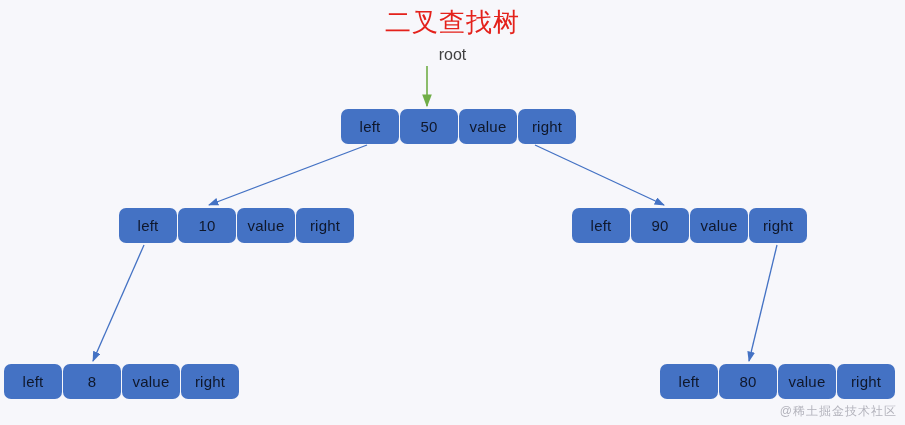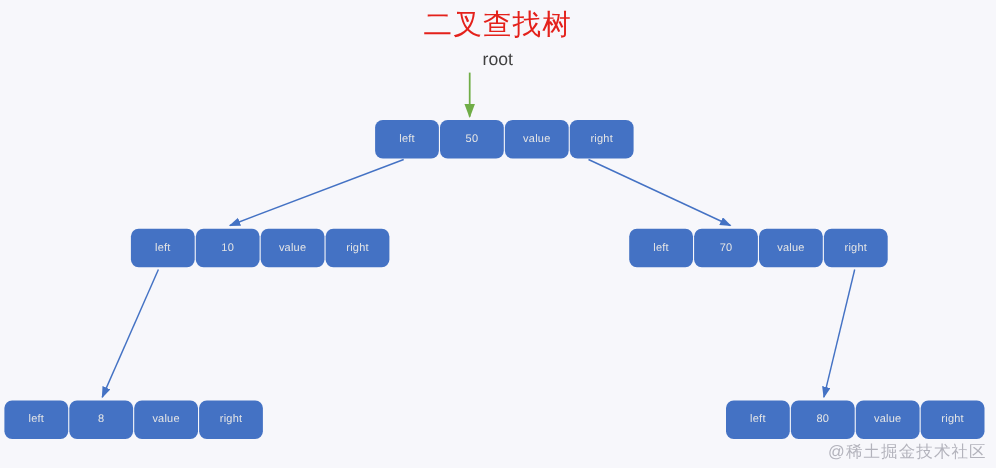--- a/index.html
+++ b/index.html
@@ -54,38 +54,38 @@
     display: flex;
     height: 35px;
     z-index: 3;
   }
   .cell {
     width: 58px;
     height: 35px;
     box-sizing: border-box;
     background: #4472c4;
     border-radius: 7px;
-    color: #e5e5e5;
-    font-size: 10px;
+    color: #0f172a;
+    font-size: 15px;
     display: flex;
     align-items: center;
     justify-content: center;
     margin-right: 1px;
     letter-spacing: 0.2px;
   }
   .cell:last-child {
     margin-right: 12px;
   }
   .watermark {
     position: absolute;
     right: 8px;
     bottom: 4px;
     color: #8a8a96;
     opacity: 0.62;
-    font-size: 15px;
+    font-size: 12px;
     letter-spacing: 1px;
     line-height: 20px;
     white-space: nowrap;
     z-index: 5;
   }
 </style>
 </head>
 <body>
 
 <div id="canvas">
@@ -124,21 +124,21 @@
 
   <div class="node" id="node-n10" style="left: 119px; top: 208px;">
     <div class="cell">left</div>
     <div class="cell">10</div>
     <div class="cell">value</div>
     <div class="cell">right</div>
   </div>
 
   <div class="node" id="node-n70" style="left: 572px; top: 208px;">
     <div class="cell">left</div>
-    <div class="cell">70</div>
+    <div class="cell">90</div>
     <div class="cell">value</div>
     <div class="cell">right</div>
   </div>
 
   <div class="node" id="node-n8" style="left: 4px; top: 364px;">
     <div class="cell">left</div>
     <div class="cell">8</div>
     <div class="cell">value</div>
     <div class="cell">right</div>
   </div>

